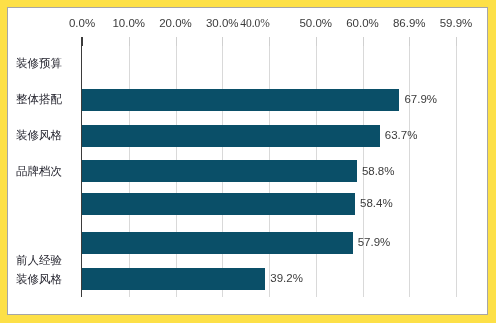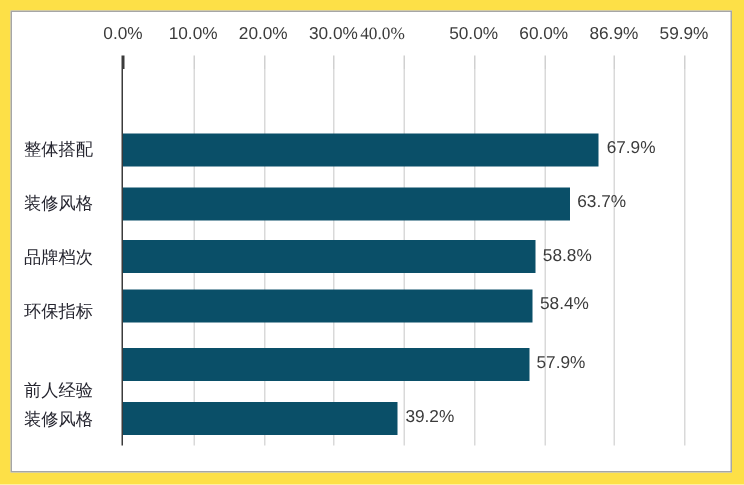--- a/index.html
+++ b/index.html
@@ -210,21 +210,21 @@
           <span class="bar-value" style="color: rgb(59, 59, 59);">57.9%</span>
         </div>
         <div class="bar-row" style="top: 215.143px; height: 35.8571px;">
           <div class="bar" style="width: 183.26px; background: rgb(10, 79, 104);"></div>
           <span class="bar-value" style="color: rgb(59, 59, 59);">39.2%</span>
         </div>
       </div>
   </div>
 
   <div id="y-axis-labels">
+      <div class="y-cat-label" style="top: 0px; height: 35.8571px; color: rgb(37, 37, 47);">装修预算</div>
       <div class="y-cat-label" style="top: 35.8571px; height: 35.8571px; color: rgb(37, 37, 47);">整体搭配</div>
       <div class="y-cat-label" style="top: 71.7143px; height: 35.8571px; color: rgb(37, 37, 47);">装修风格</div>
       <div class="y-cat-label" style="top: 107.571px; height: 35.8571px; color: rgb(37, 37, 47);">品牌档次</div>
-      <div class="y-cat-label" style="top: 143.429px; height: 35.8571px; color: rgb(37, 37, 47);">环保指标</div>
       <div class="y-cat-label" style="top: 197px; height: 35.8571px; color: rgb(37, 37, 47);">前人经验</div>
       <div class="y-cat-label" style="top: 215.143px; height: 35.8571px; color: rgb(37, 37, 47);">装修风格</div>
     </div>
 
 </div>
 
 </body></html>

